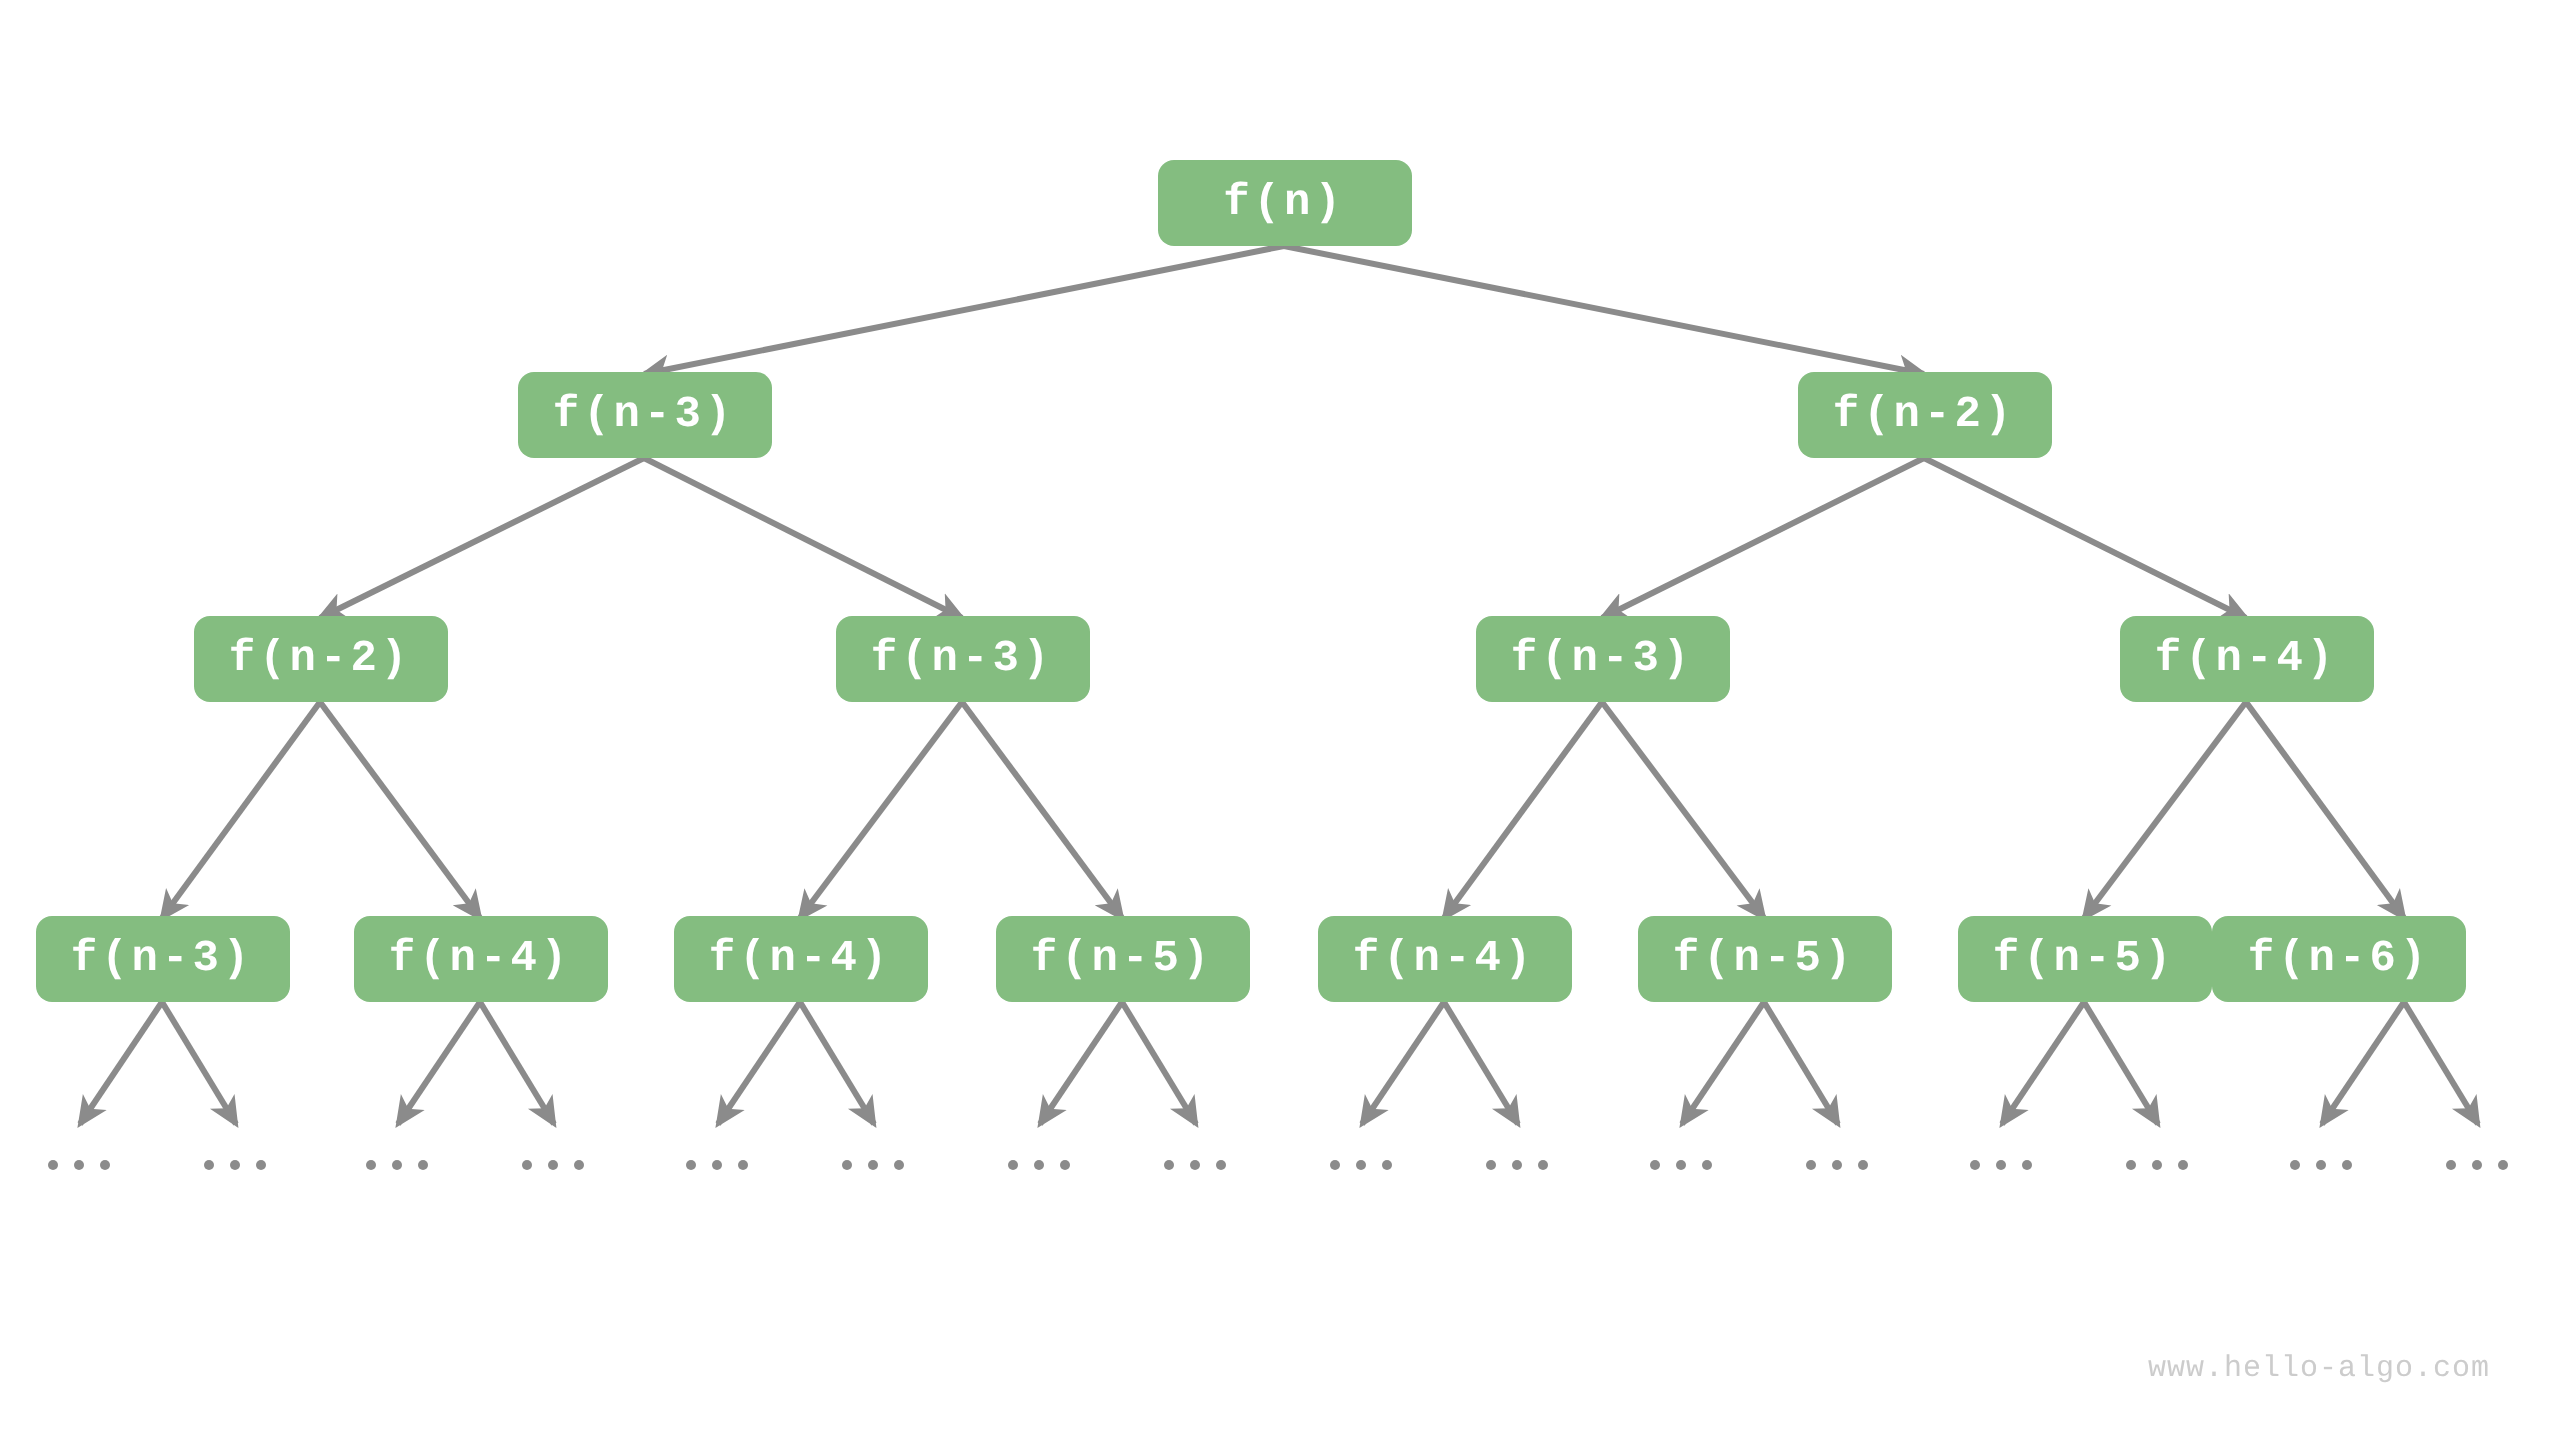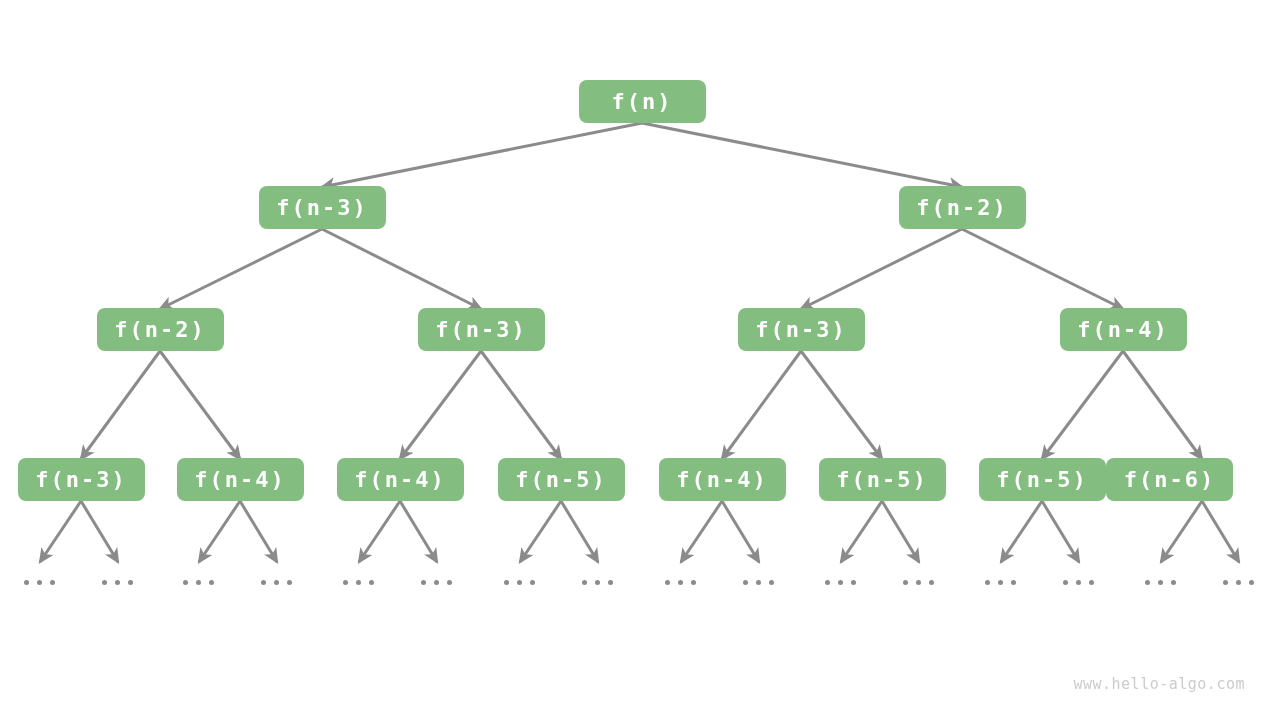--- a/index.html
+++ b/index.html
@@ -7,20 +7,21 @@
     padding: 0;
     background: #ffffff;
     font-family: "DejaVu Sans Mono", "Liberation Mono", monospace;
   }
   .stage {
     position: relative;
     width: 1280px;
     height: 720px;
     background: #ffffff;
     overflow: hidden;
+    font-family: Liberation Mono, monospace;
   }
   .edges-layer {
     position: absolute;
     left: 0;
     top: 0;
   }
   .node {
     position: absolute;
     width: 127px;
     height: 43px;

